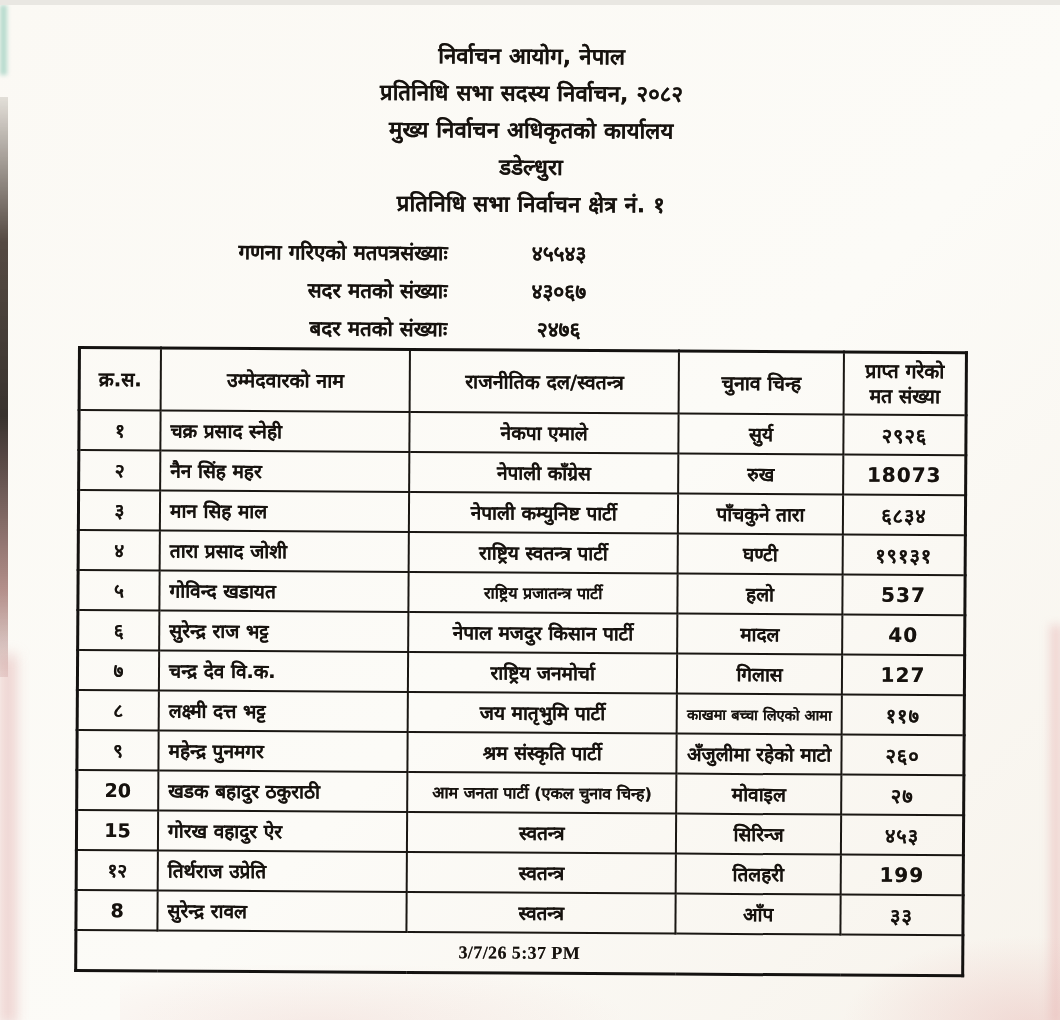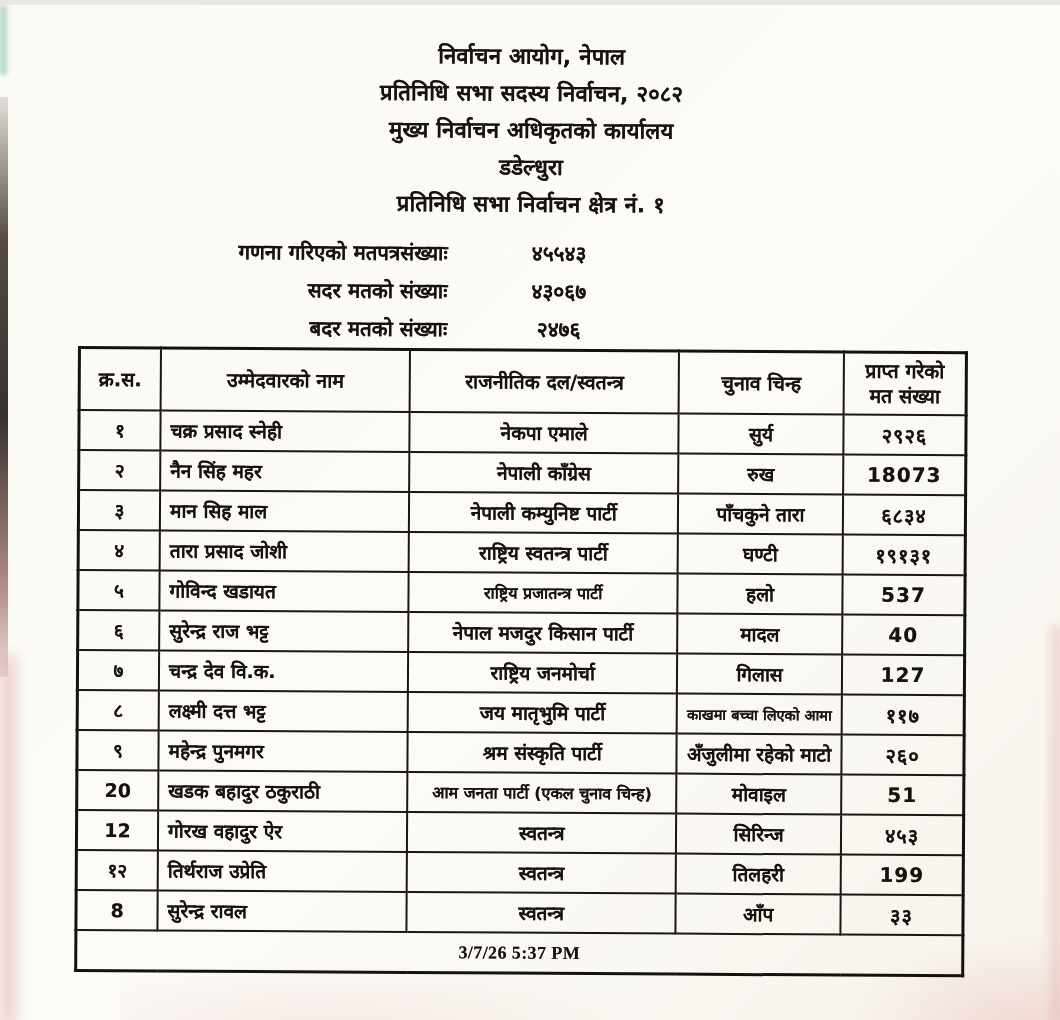--- a/index.html
+++ b/index.html
@@ -200,25 +200,25 @@
     <td class="c-party">श्रम संस्कृति पार्टी</td>
     <td class="c-symbol">अँजुलीमा रहेको माटो</td>
     <td class="c-votes">२६०</td>
   </tr>
 
   <tr>
     <td class="c-sn">20</td>
     <td class="c-name">खडक बहादुर ठकुराठी</td>
     <td class="c-party txt-sm2">आम जनता पार्टी (एकल चुनाव चिन्ह)</td>
     <td class="c-symbol">मोवाइल</td>
-    <td class="c-votes">51</td>
-  </tr>
-
-  <tr>
-    <td class="c-sn">12</td>
+    <td class="c-votes">२७</td>
+  </tr>
+
+  <tr>
+    <td class="c-sn">15</td>
     <td class="c-name">गोरख वहादुर ऐर</td>
     <td class="c-party">स्वतन्त्र</td>
     <td class="c-symbol">सिरिन्ज</td>
     <td class="c-votes">४५३</td>
   </tr>
 
   <tr>
     <td class="c-sn">१२</td>
     <td class="c-name">तिर्थराज उप्रेति</td>
     <td class="c-party">स्वतन्त्र</td>

